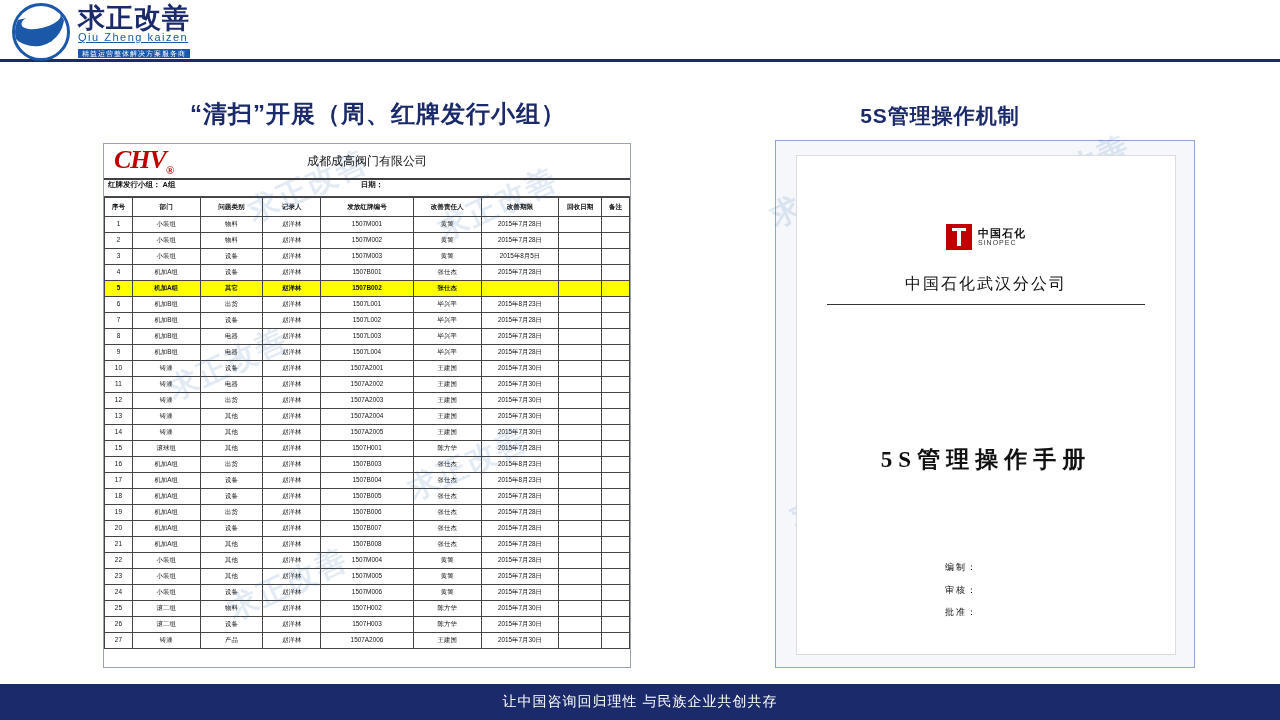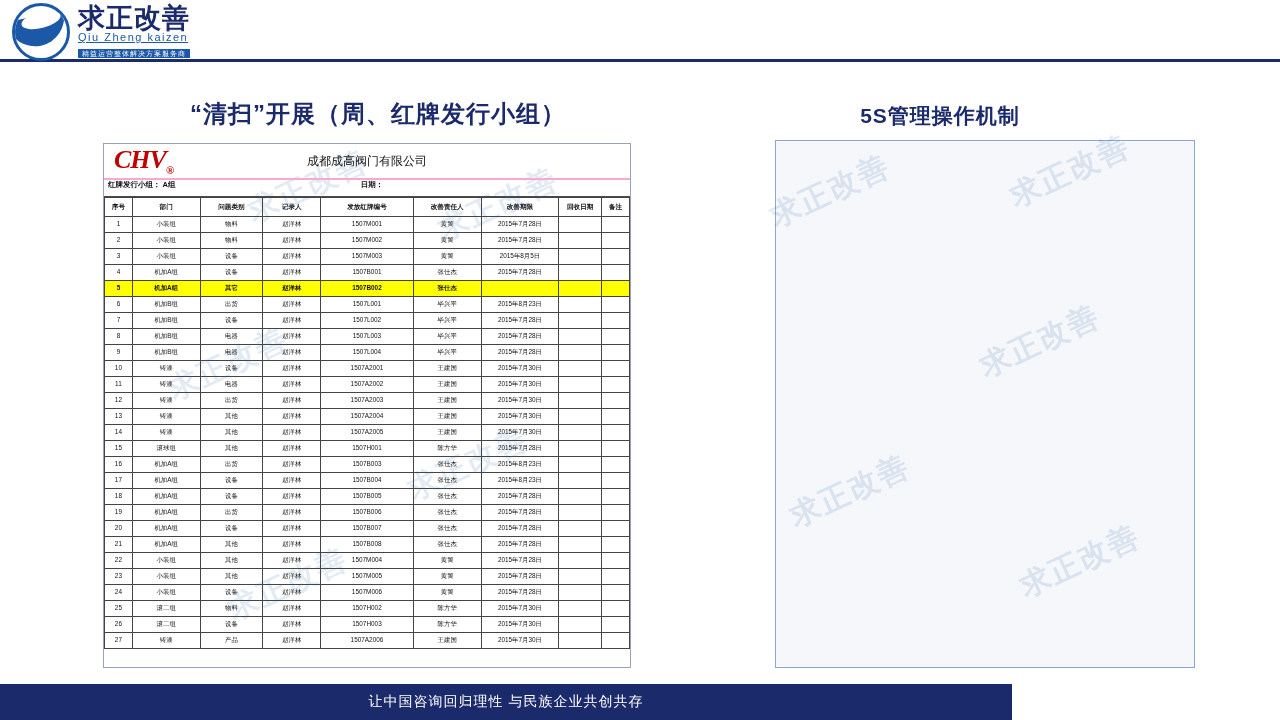--- a/index.html
+++ b/index.html
@@ -110,21 +110,21 @@
     width: 528px; height: 525px;
     background: #ffffff;
     border: 1px solid #9aa3b5;
     box-sizing: border-box;
     overflow: hidden;
     font-size: 7px;
     color: #111;
   }
   .sheet-head {
     height: 34px;
-    border-bottom: 2px solid #f9a8d4;
+    border-bottom: 2px solid #404040;
     display: flex;
     align-items: center;
     position: relative;
   }
   .chv {
     font-family: "Liberation Serif", serif;
     font-size: 26px;
     font-weight: bold;
     font-style: italic;
     color: #c00000;
@@ -299,21 +299,21 @@
     transform: rotate(-25deg);
     white-space: nowrap;
     pointer-events: none;
     letter-spacing: 2px;
   }
 
   
   .footer {
     position: absolute;
     left: 0; bottom: 0;
-    width: 1012px; height: 36px;
+    width: 1280px; height: 36px;
     background: #1b2a6b;
     color: #ffffff;
     display: flex;
     align-items: center;
     justify-content: center;
     font-size: 14px;
     letter-spacing: 1px;
   }
 </style>
 </head>
@@ -667,17 +667,34 @@
   </table>
 </div>
 
 <div class="doc-frame">
   <div class="wm" style="left:-10px; top:30px;">求正改善</div>
   <div class="wm" style="left:230px; top:10px;">求正改善</div>
   <div class="wm" style="left:200px; top:180px;">求正改善</div>
   <div class="wm" style="left:10px; top:330px;">求正改善</div>
   <div class="wm" style="left:240px; top:400px;">求正改善</div>
 
+  <div class="doc-page">
+    <div class="sinopec">
+      <div class="sinopec-mark"></div>
+      <div class="sinopec-text">
+        <div class="sinopec-cn">中国石化</div>
+        <div class="sinopec-en">SINOPEC</div>
+      </div>
+    </div>
+    <div class="doc-company">中国石化武汉分公司</div>
+    <div class="doc-rule"></div>
+    <div class="doc-main-title">5S管理操作手册</div>
+    <div class="doc-fields">
+      <div>编制：</div>
+      <div>审核：</div>
+      <div>批准：</div>
+    </div>
+  </div>
 </div>
 
 <div class="footer">
   <span>让中国咨询回归理性  与民族企业共创共存</span>
 </div>
 
 </body></html>

